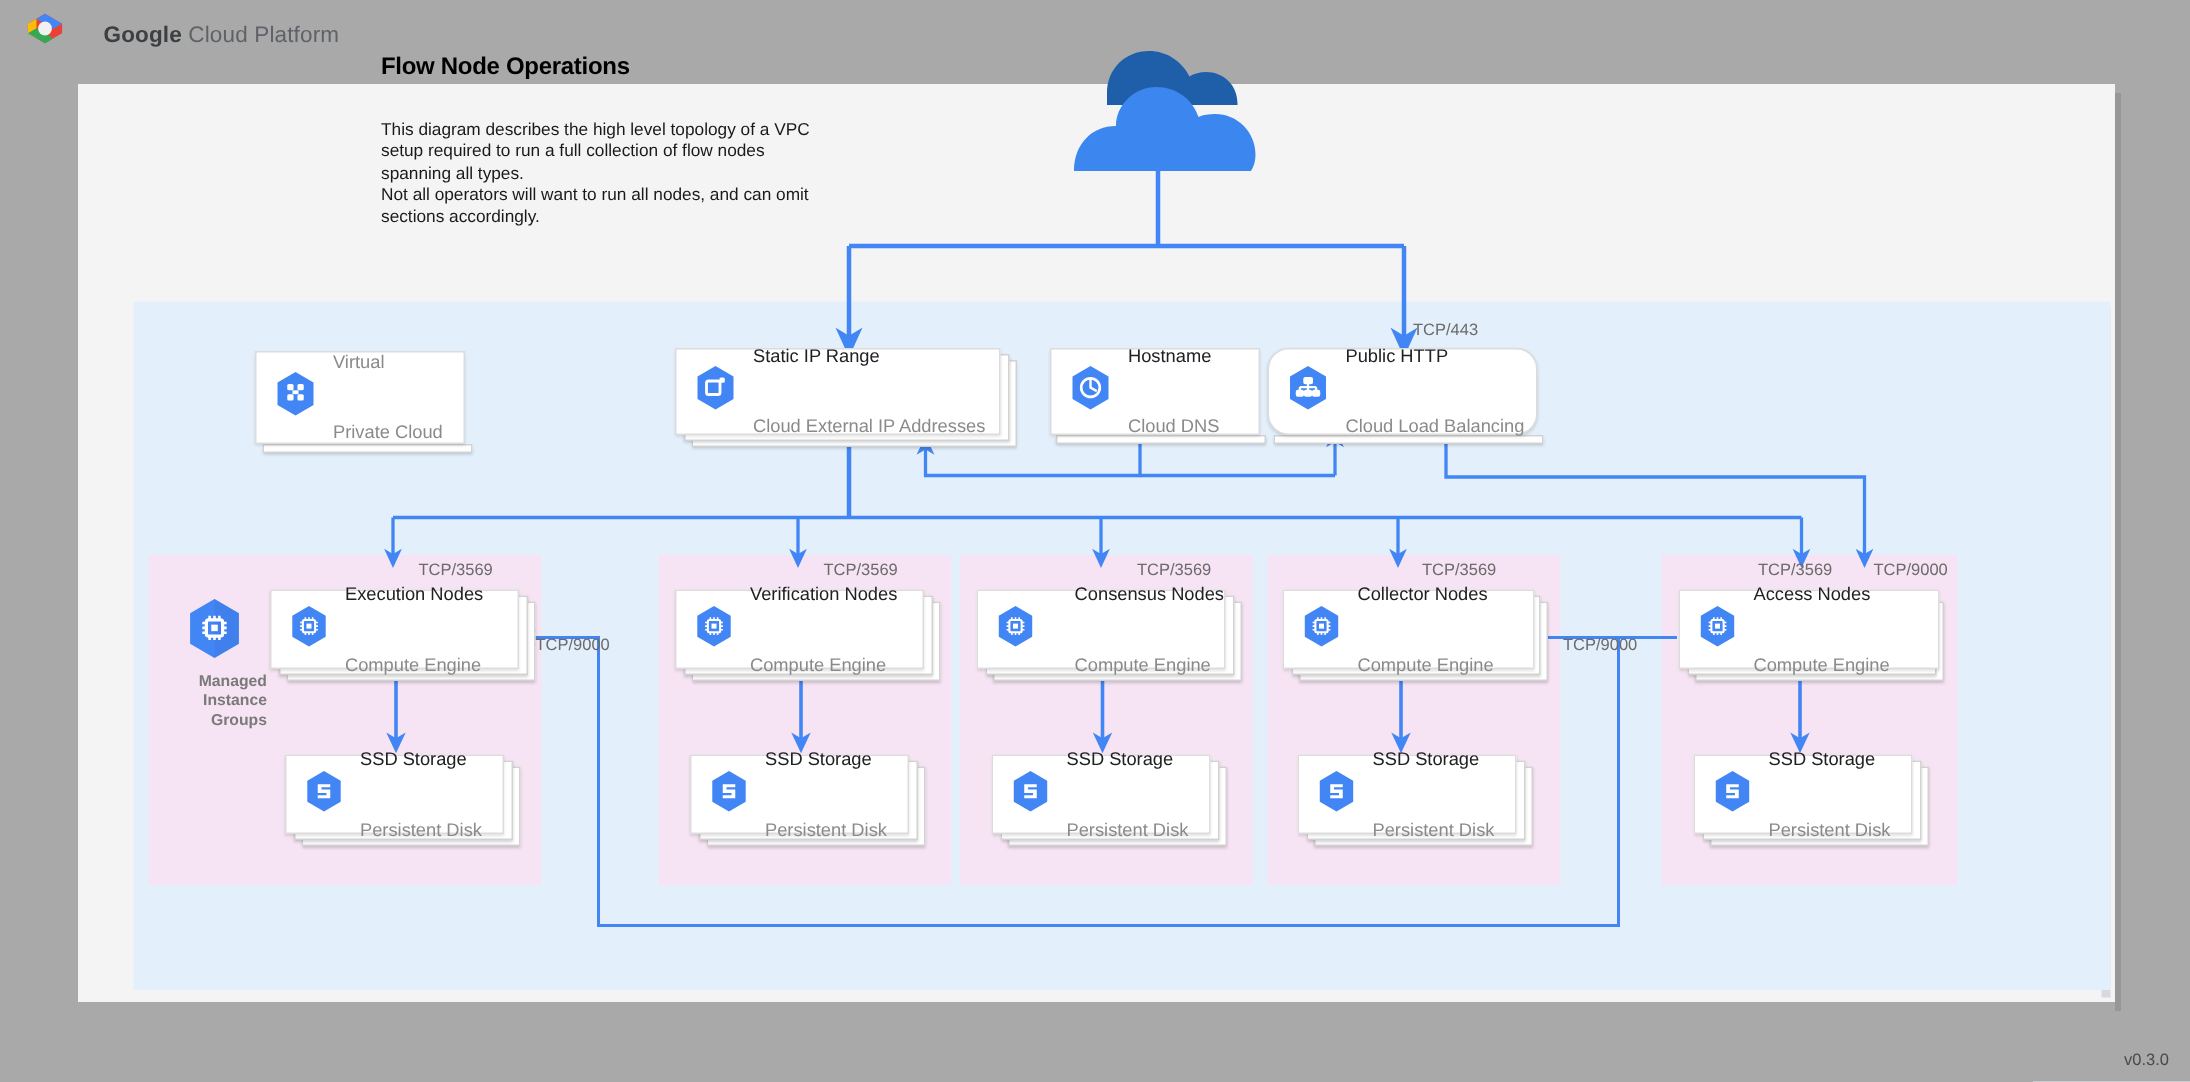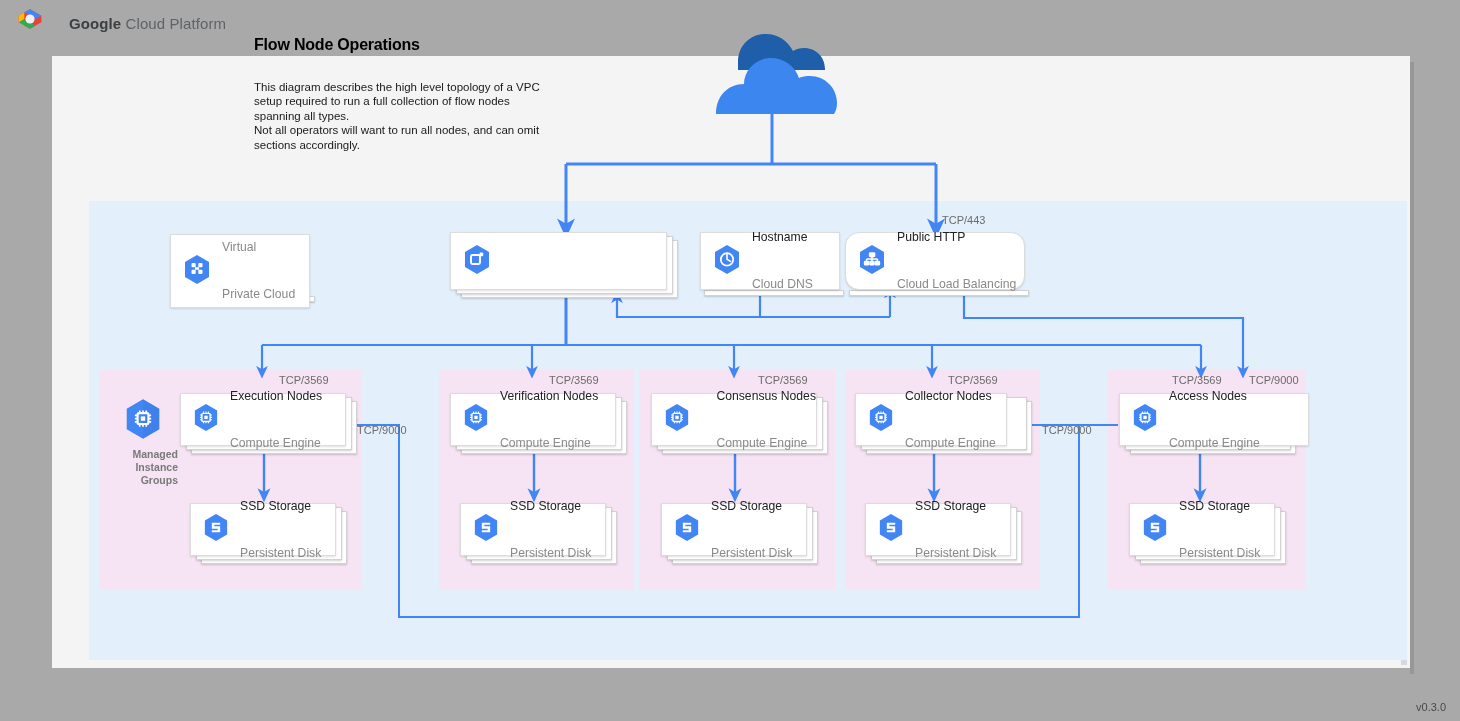--- a/index.html
+++ b/index.html
@@ -204,21 +204,21 @@
 <div class="port" style="left:942px;top:214px;">TCP/443</div>
 <div class="port" style="left:279px;top:374px;">TCP/3569</div>
 <div class="port" style="left:549px;top:374px;">TCP/3569</div>
 <div class="port" style="left:758px;top:374px;">TCP/3569</div>
 <div class="port" style="left:948px;top:374px;">TCP/3569</div>
 <div class="port" style="left:1172px;top:374px;">TCP/3569</div>
 <div class="port" style="left:1249px;top:374px;">TCP/9000</div>
 <div class="port" style="left:1042px;top:424px;">TCP/9000</div>
 <div class="port" style="left:357px;top:424px;">TCP/9000</div>
 
-<div class="card" style="left:170px;top:234px;width:140px;height:74px;">
+<div class="card" style="left:170px;top:234px;width:140px;height:62px;">
   <span class="cicon">
     <svg width="28" height="31" viewBox="0 0 28 31">
         <path d="M14 1 L26 8 L26 23 L14 30 L2 23 L2 8 Z" fill="#4285f4"></path>
         <g fill="#fff">
           <rect x="8.5" y="9" width="4.2" height="4.2" rx="1"></rect>
           <rect x="15.3" y="9" width="4.2" height="4.2" rx="1"></rect>
           <rect x="8.5" y="15.8" width="4.2" height="4.2" rx="1"></rect>
           <rect x="15.3" y="15.8" width="4.2" height="4.2" rx="1"></rect>
           <rect x="12" y="13.2" width="4" height="2.6"></rect>
         </g>
@@ -235,20 +235,24 @@
 <div class="stack2" style="left:456px;top:236px;width:217px;height:58px;"></div>
 <div class="card" style="left:450px;top:232px;width:217px;height:58px;">
   <span class="cicon">
     <svg width="28" height="31" viewBox="0 0 28 31">
         <path d="M14 1 L26 8 L26 23 L14 30 L2 23 L2 8 Z" fill="#4285f4"></path>
         <g fill="#fff">
           <rect x="8" y="11" width="9" height="9" rx="1.4" fill="none" stroke="#fff" stroke-width="1.9"></rect>
           <rect x="16.6" y="8.6" width="3.6" height="3.6" rx="1"></rect>
         </g>
       </svg>
+  </span>
+  <span class="ctext">
+    <span class="ctitle">Static IP Range</span>
+    <span class="csub">Cloud External IP Addresses</span>
   </span>
 </div>
 
 <div class="card" style="left:700px;top:232px;width:140px;height:58px;">
   <span class="cicon">
     <svg width="28" height="31" viewBox="0 0 28 31">
         <path d="M14 1 L26 8 L26 23 L14 30 L2 23 L2 8 Z" fill="#4285f4"></path>
         <circle cx="14" cy="15.4" r="6.2" fill="none" stroke="#fff" stroke-width="1.8"></circle>
         <path d="M14 9.6 L14 15.4 L17.6 17.4" stroke="#fff" stroke-width="1.6" fill="none" stroke-linecap="round"></path>
       </svg>
@@ -349,40 +353,40 @@
       </svg>
   </span>
   <span class="ctext">
     <span class="ctitle">Consensus Nodes</span>
     <span class="csub">Compute Engine</span>
   </span>
 </div>
 
 <div class="stack3" style="left:866px;top:401px;width:166px;height:53px;"></div>
 <div class="stack2" style="left:861px;top:397px;width:166px;height:53px;"></div>
-<div class="card" style="left:855px;top:393px;width:152px;height:53px;">
+<div class="card" style="left:855px;top:393px;width:168px;height:53px;">
   <span class="cicon">
     <svg width="26" height="29" viewBox="0 0 28 31">
         <path d="M14 1 L26 8 L26 23 L14 30 L2 23 L2 8 Z" fill="#4285f4"></path>
         <g fill="none" stroke="#fff" stroke-width="1.5">
           <rect x="9.6" y="11" width="8.8" height="8.8" rx="1.1"></rect>
           <rect x="12.2" y="13.6" width="3.6" height="3.6" fill="#fff" stroke="none"></rect>
           <path d="M11.4 11 L11.4 9 M14 11 L14 9 M16.6 11 L16.6 9 M11.4 19.8 L11.4 21.8 M14 19.8 L14 21.8 M16.6 19.8 L16.6 21.8 M9.6 12.8 L7.6 12.8 M9.6 15.4 L7.6 15.4 M9.6 18 L7.6 18 M18.4 12.8 L20.4 12.8 M18.4 15.4 L20.4 15.4 M18.4 18 L20.4 18" stroke-width="1.15"></path>
         </g>
       </svg>
   </span>
   <span class="ctext">
     <span class="ctitle">Collector Nodes</span>
     <span class="csub">Compute Engine</span>
   </span>
 </div>
 
 <div class="stack3" style="left:1130px;top:401px;width:166px;height:53px;"></div>
 <div class="stack2" style="left:1125px;top:397px;width:166px;height:53px;"></div>
-<div class="card" style="left:1119px;top:393px;width:190px;height:53px;">
+<div class="card" style="left:1119px;top:393px;width:174px;height:53px;">
   <span class="cicon">
     <svg width="26" height="29" viewBox="0 0 28 31">
         <path d="M14 1 L26 8 L26 23 L14 30 L2 23 L2 8 Z" fill="#4285f4"></path>
         <g fill="none" stroke="#fff" stroke-width="1.5">
           <rect x="9.6" y="11" width="8.8" height="8.8" rx="1.1"></rect>
           <rect x="12.2" y="13.6" width="3.6" height="3.6" fill="#fff" stroke="none"></rect>
           <path d="M11.4 11 L11.4 9 M14 11 L14 9 M16.6 11 L16.6 9 M11.4 19.8 L11.4 21.8 M14 19.8 L14 21.8 M16.6 19.8 L16.6 21.8 M9.6 12.8 L7.6 12.8 M9.6 15.4 L7.6 15.4 M9.6 18 L7.6 18 M18.4 12.8 L20.4 12.8 M18.4 15.4 L20.4 15.4 M18.4 18 L20.4 18" stroke-width="1.15"></path>
         </g>
       </svg>
   </span>

